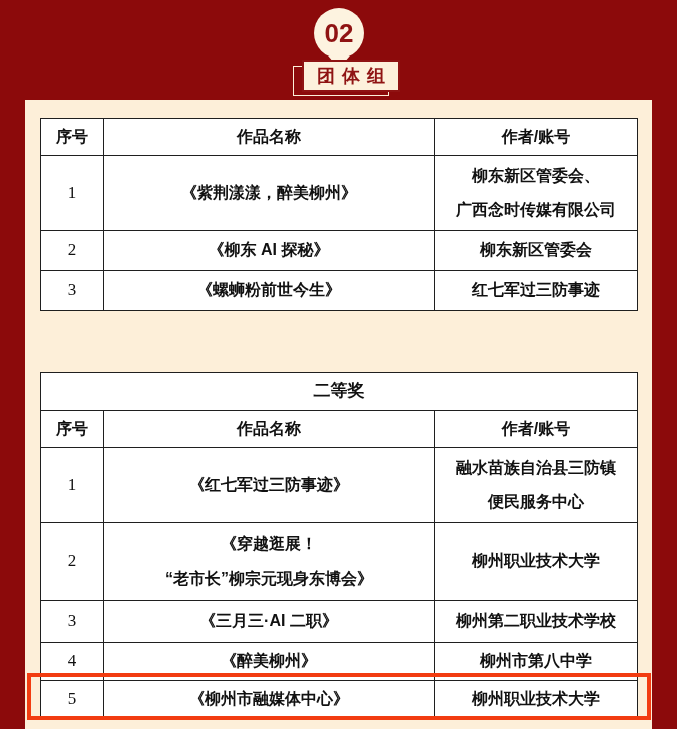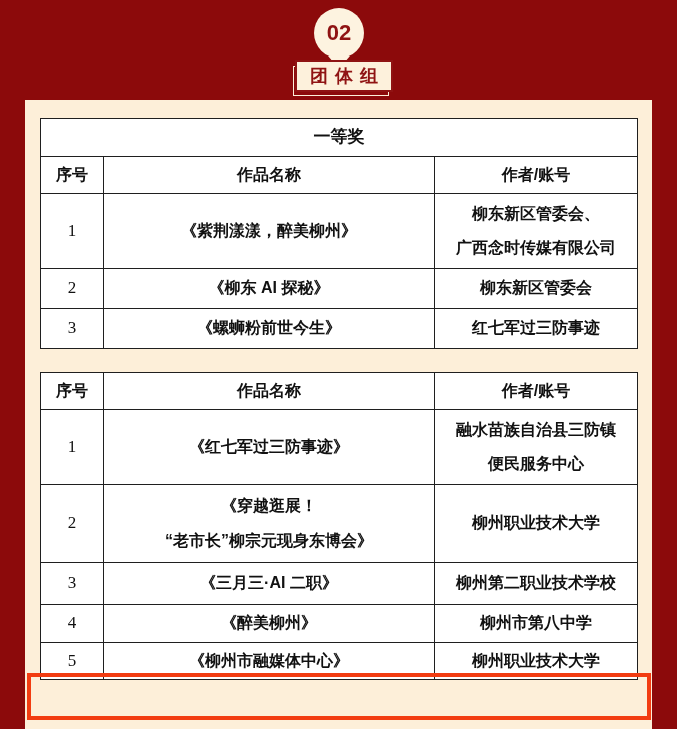--- a/index.html
+++ b/index.html
@@ -20,21 +20,21 @@
   }
 
   
   .badge-circle {
     position: absolute;
     left: 314px; top: 8px;
     width: 50px; height: 50px;
     border-radius: 50%;
     background: #FDF3E0;
     display: flex; align-items: center; justify-content: center;
-    font-weight: bold; font-size: 22px;
+    font-weight: bold; font-size: 26px;
     color: #8F1313;
   }
   .badge-tip {
     position: absolute;
     left: 328px; top: 56px;
     width: 0; height: 0;
     border-left: 11px solid transparent;
     border-right: 11px solid transparent;
     border-top: 13px solid #FDF3E0;
   }
@@ -42,21 +42,21 @@
   
   .group-box-outline {
     position: absolute;
     left: 293px; top: 66px;
     width: 96px; height: 30px;
     border: 1px solid #FDEFD9;
     box-sizing: border-box;
   }
   .group-box {
     position: absolute;
-    left: 295px; top: 60px;
+    left: 302px; top: 60px;
     width: 98px; height: 32px;
     box-sizing: border-box;
     background: #FDF1DC;
     border: 2px solid #8F1313;
     display: flex; align-items: center; justify-content: center;
     font-weight: bold; font-size: 18px;
     color: #8F1313;
     letter-spacing: 7px;
     padding-left: 7px;
   }
@@ -124,23 +124,20 @@
   <span>团体组</span>
 </div>
 
 <table class="award-table" id="table1">
   <colgroup>
       <col style="width:63px">
       <col style="width:331px">
       <col style="width:203px">
     </colgroup>
   <tbody>
-    <tr class="rh38">
-      <td colspan="3" class="title-cell">一等奖</td>
-    </tr>
     <tr class="rh37">
       <td>序号</td>
       <td>作品名称</td>
       <td>作者/账号</td>
     </tr>
     <tr class="rh75">
       <td class="num-cell">1</td>
       <td>《紫荆漾漾，醉美柳州》</td>
       <td>柳东新区管委会、
 广西念时传媒有限公司</td>
@@ -158,20 +155,23 @@
   </tbody>
 </table>
 
 <table class="award-table" id="table2">
   <colgroup>
       <col style="width:63px">
       <col style="width:331px">
       <col style="width:203px">
     </colgroup>
   <tbody>
+    <tr class="rh38">
+      <td colspan="3" class="title-cell">二等奖</td>
+    </tr>
     <tr class="rh37">
       <td>序号</td>
       <td>作品名称</td>
       <td>作者/账号</td>
     </tr>
     <tr class="rh75">
       <td class="num-cell">1</td>
       <td>《红七军过三防事迹》</td>
       <td>融水苗族自治县三防镇
 便民服务中心</td>

